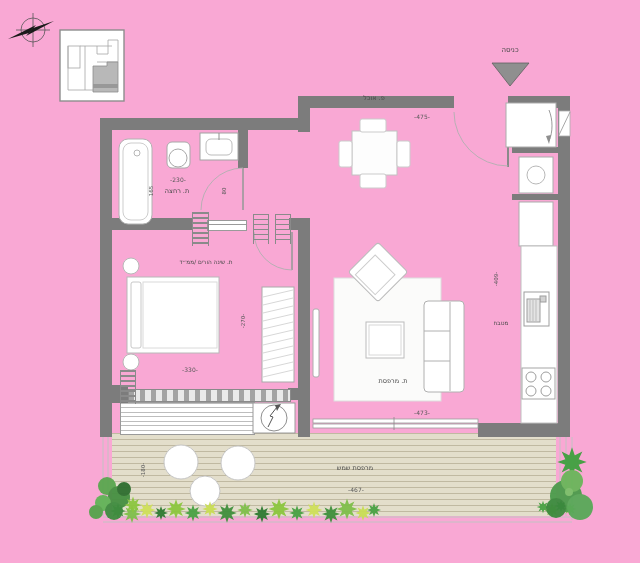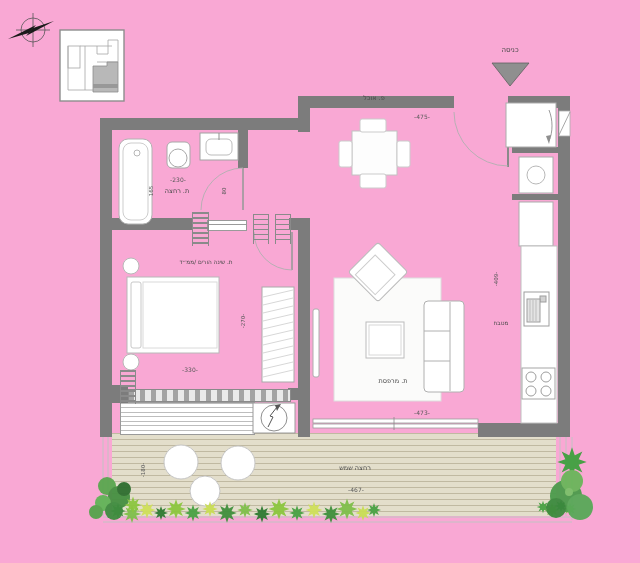--- a/index.html
+++ b/index.html
@@ -271,17 +271,17 @@
   <div class="lbl" style="left:206px;top:263px;font-size:5.8px" dir="rtl">ת. שינה הורים /ממ״ד</div>
   <div class="lbl dim" style="left:190px;top:370px">-330-</div>
   <div class="lbl dim rot" style="left:244px;top:321px">-270-</div>
 
   <div class="lbl" style="left:393px;top:381px" dir="rtl">ת. מרפסת</div>
   <div class="lbl dim" style="left:422px;top:413px">-473-</div>
   <div class="lbl dim rot" style="left:497px;top:279px">-409-</div>
 
   <div class="lbl" style="left:501px;top:324px;font-size:5.8px" dir="rtl">מטבח</div>
 
-  <div class="lbl" style="left:355px;top:468px" dir="rtl">רחצה שמש</div>
+  <div class="lbl" style="left:355px;top:468px" dir="rtl">מרפסת שמש</div>
   <div class="lbl dim" style="left:356px;top:490px">-467-</div>
   <div class="lbl dim rot" style="left:144px;top:470px">-180-</div>
 
 </div>
 
 </body></html>

